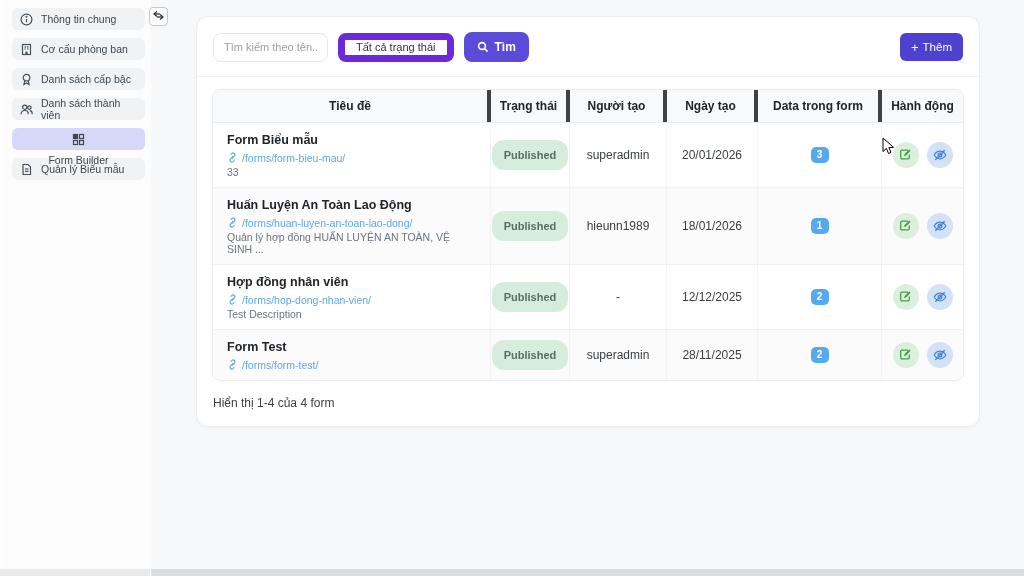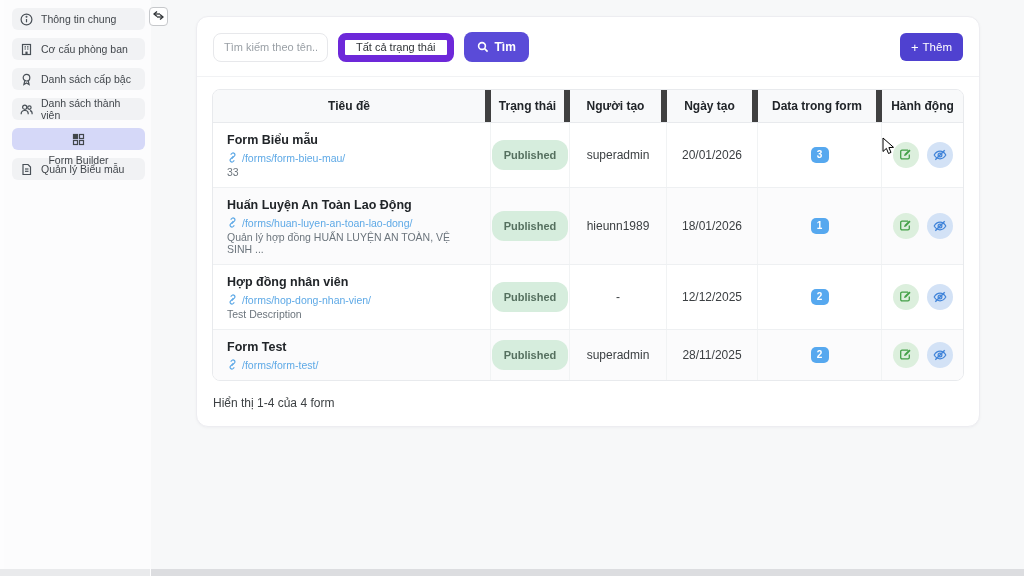--- a/index.html
+++ b/index.html
@@ -42,21 +42,21 @@
   .btn-add { margin-left:auto; height:28px; border:none; border-radius:6px; background:#4f41d0;
              color:#fff; font-size:11.5px; font-family:inherit; padding:0 11px;
              display:flex; align-items:center; gap:4px; cursor:pointer; }
   .btn-add .plus { font-size:13px; line-height:1; }
 
   
   .table-wrap { margin:12px 15px 0 15px; border:1px solid #e8eaed; border-radius:8px; overflow:hidden; }
   .thead, .trow { display:grid; grid-template-columns:278px 79px 97px 91px 124px 1fr; }
   .thead { background:#f8f9fa; border-bottom:1px solid #e8eaed; }
   .th { padding:9px 6px; font-size:12px; font-weight:bold; color:#212529;
-        text-align:center; border-right:6px solid #404040; }
+        text-align:center; border-right:4px solid #404040; }
   .th:last-child { border-right:none; }
   .trow { border-bottom:1px solid #eef0f2; align-items:center; background:#fff; }
   .trow:nth-child(even) { background:#fbfbfc; }
   .trow:last-child { border-bottom:none; }
   .td { padding:9px 6px; border-right:1px solid #f1f3f4; text-align:center;
         align-self:stretch; display:flex; align-items:center; justify-content:center; }
   .td:last-child { border-right:none; }
   .td-title { flex-direction:column; align-items:flex-start; justify-content:space-between;
               padding:9px 14px; text-align:left; }
   .row-title { font-size:12.5px; font-weight:bold; color:#212529; line-height:1.35; }

